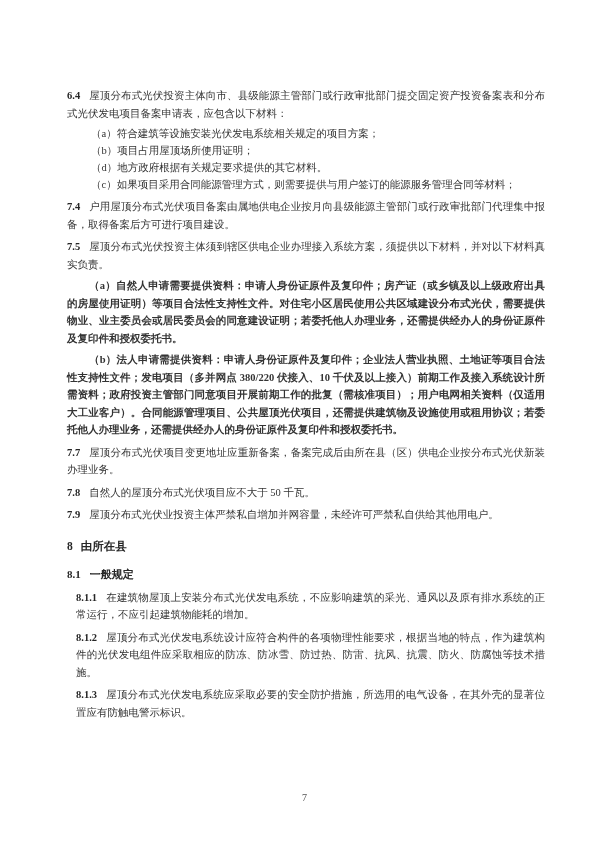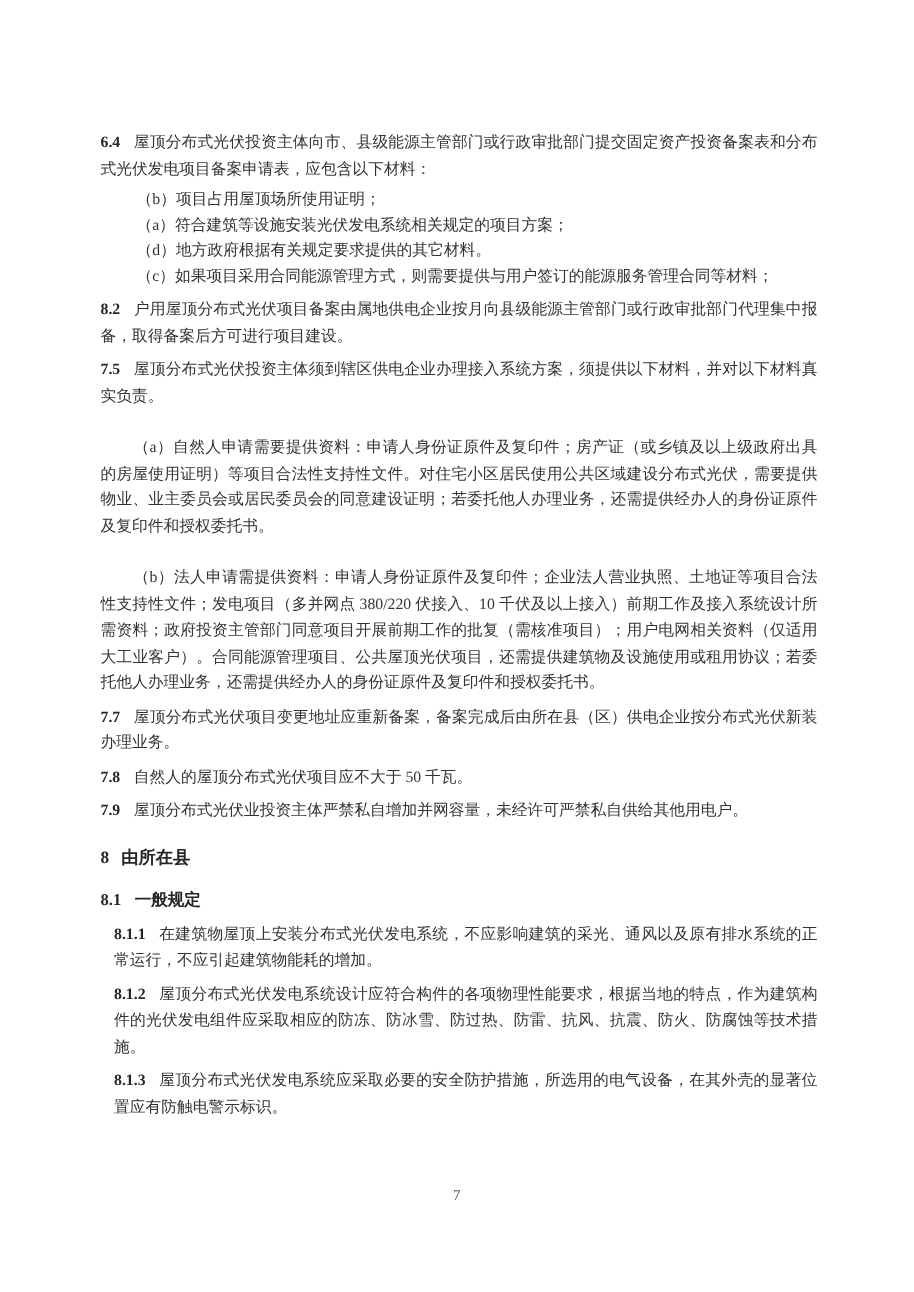--- a/index.html
+++ b/index.html
@@ -39,21 +39,22 @@
   .item-list {
     margin-top: 3px;
   }
   .item-list p {
     padding-left: 24px;
     text-align: left;
     line-height: 17px;
   }
   .subpara {
     text-indent: 22px;
-    margin-top: 17px;
+    margin-top: 4px;
+    font-weight: bold;
   }
   .chapter-heading {
     margin-top: 14px;
     font-weight: bold;
     font-size: 11.5px;
     color: #262626;
     text-align: left;
   }
   .chapter-heading .clause-num { margin-right: 8px; }
   .section-heading {
@@ -77,27 +78,27 @@
     color: #555555;
   }
 </style>
 </head>
 <body>
 
 <div class="page-body">
 
   <p class="clause"><span class="clause-num">6.4</span><span>屋顶分布式光伏投资主体向市、县级能源主管部门或行政审批部门提交固定资产投资备案表和分布式光伏发电项目备案申请表，应包含以下材料：</span></p>
   <div class="item-list">
+    <p>（a）符合建筑等设施安装光伏发电系统相关规定的项目方案；</p>
     <p>（b）项目占用屋顶场所使用证明；</p>
-    <p>（a）符合建筑等设施安装光伏发电系统相关规定的项目方案；</p>
     <p>（d）地方政府根据有关规定要求提供的其它材料。</p>
     <p>（c）如果项目采用合同能源管理方式，则需要提供与用户签订的能源服务管理合同等材料；</p>
   </div>
 
-  <p class="clause"><span class="clause-num">8.2</span><span>户用屋顶分布式光伏项目备案由属地供电企业按月向县级能源主管部门或行政审批部门代理集中报备，取得备案后方可进行项目建设。</span></p>
+  <p class="clause"><span class="clause-num">7.4</span><span>户用屋顶分布式光伏项目备案由属地供电企业按月向县级能源主管部门或行政审批部门代理集中报备，取得备案后方可进行项目建设。</span></p>
 
   <p class="clause"><span class="clause-num">7.5</span><span>屋顶分布式光伏投资主体须到辖区供电企业办理接入系统方案，须提供以下材料，并对以下材料真实负责。</span></p>
   <p class="subpara">（a）自然人申请需要提供资料：申请人身份证原件及复印件；房产证（或乡镇及以上级政府出具的房屋使用证明）等项目合法性支持性文件。对住宅小区居民使用公共区域建设分布式光伏，需要提供物业、业主委员会或居民委员会的同意建设证明；若委托他人办理业务，还需提供经办人的身份证原件及复印件和授权委托书。</p>
   <p class="subpara">（b）法人申请需提供资料：申请人身份证原件及复印件；企业法人营业执照、土地证等项目合法性支持性文件；发电项目（多并网点 380/220 伏接入、10 千伏及以上接入）前期工作及接入系统设计所需资料；政府投资主管部门同意项目开展前期工作的批复（需核准项目）；用户电网相关资料（仅适用大工业客户）。合同能源管理项目、公共屋顶光伏项目，还需提供建筑物及设施使用或租用协议；若委托他人办理业务，还需提供经办人的身份证原件及复印件和授权委托书。</p>
 
 
   <p class="clause"><span class="clause-num">7.7</span><span>屋顶分布式光伏项目变更地址应重新备案，备案完成后由所在县（区）供电企业按分布式光伏新装办理业务。</span></p>
 
   <p class="clause"><span class="clause-num">7.8</span><span>自然人的屋顶分布式光伏项目应不大于 50 千瓦。</span></p>
 

